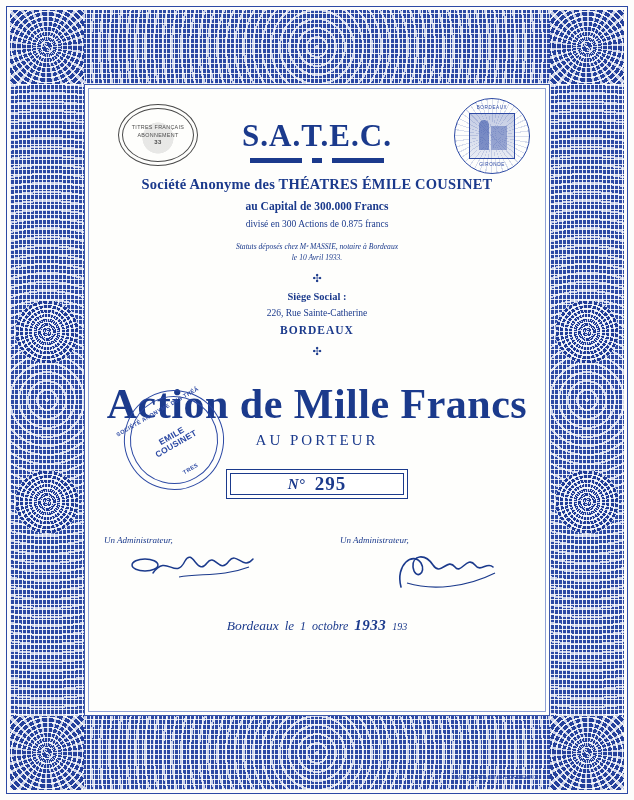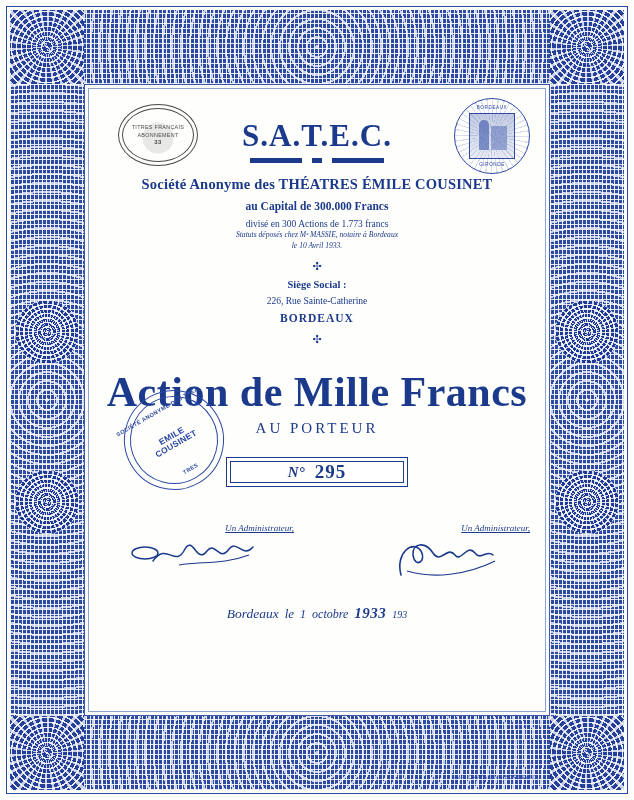--- a/index.html
+++ b/index.html
@@ -133,21 +133,21 @@
     font-size: 9.5px;
     margin-top: 7px;
   }
   .paid-line {
     font-size: 9px;
     margin-top: 2px;
   }
   .statutes {
     font-size: 7.6px;
     font-style: italic;
-    margin-top: 0;
+    margin-top: 12px;
     line-height: 1.45;
   }
   .dingbat {
     font-size: 11px;
     margin: 9px 0 6px 0;
     color: #1b3a8c;
   }
   .siege-label {
     font-size: 10.5px;
     font-weight: bold;
@@ -211,23 +211,22 @@
 
   
   .sig-row {
     display: flex;
     justify-content: space-between;
     margin-top: 36px;
     padding: 0 14px;
   }
   .sig-col {
     width: 190px;
-    text-align: right;
+    text-align: left;
     position: relative;
-    text-decoration: underline;
   }
   .sig-label {
     font-size: 9px;
     font-style: italic;
   }
   .sig-mark {
     height: 44px;
     margin-top: 2px;
     position: relative;
   }
@@ -427,21 +426,21 @@
         <div class="cname">EMILE</div>
         <div class="cname">COUSINET</div>
       </div>
       <div class="around bottom">TRES</div>
     </div>
 
     <div class="company-abbr">S.A.T.E.C.</div>
     <div class="rule-deco"></div>
     <div class="company-name">Société Anonyme des THÉATRES ÉMILE COUSINET</div>
     <div class="capital-line">au Capital de 300.000 Francs</div>
-    <div class="divided-line">divisé en 300 Actions de 1.773 francs</div>
+    <div class="divided-line">divisé en 300 Actions de 0.875 francs</div>
 
     <div class="statutes">
       <div>Statuts déposés chez Mᵉ MASSIE, notaire à Bordeaux</div>
       <div>le 10 Avril 1933.</div>
     </div>
 
     <div class="dingbat">✣</div>
 
     <div class="siege-label">Siège Social :</div>
     <div class="siege-addr">226, Rue Sainte-Catherine</div>

